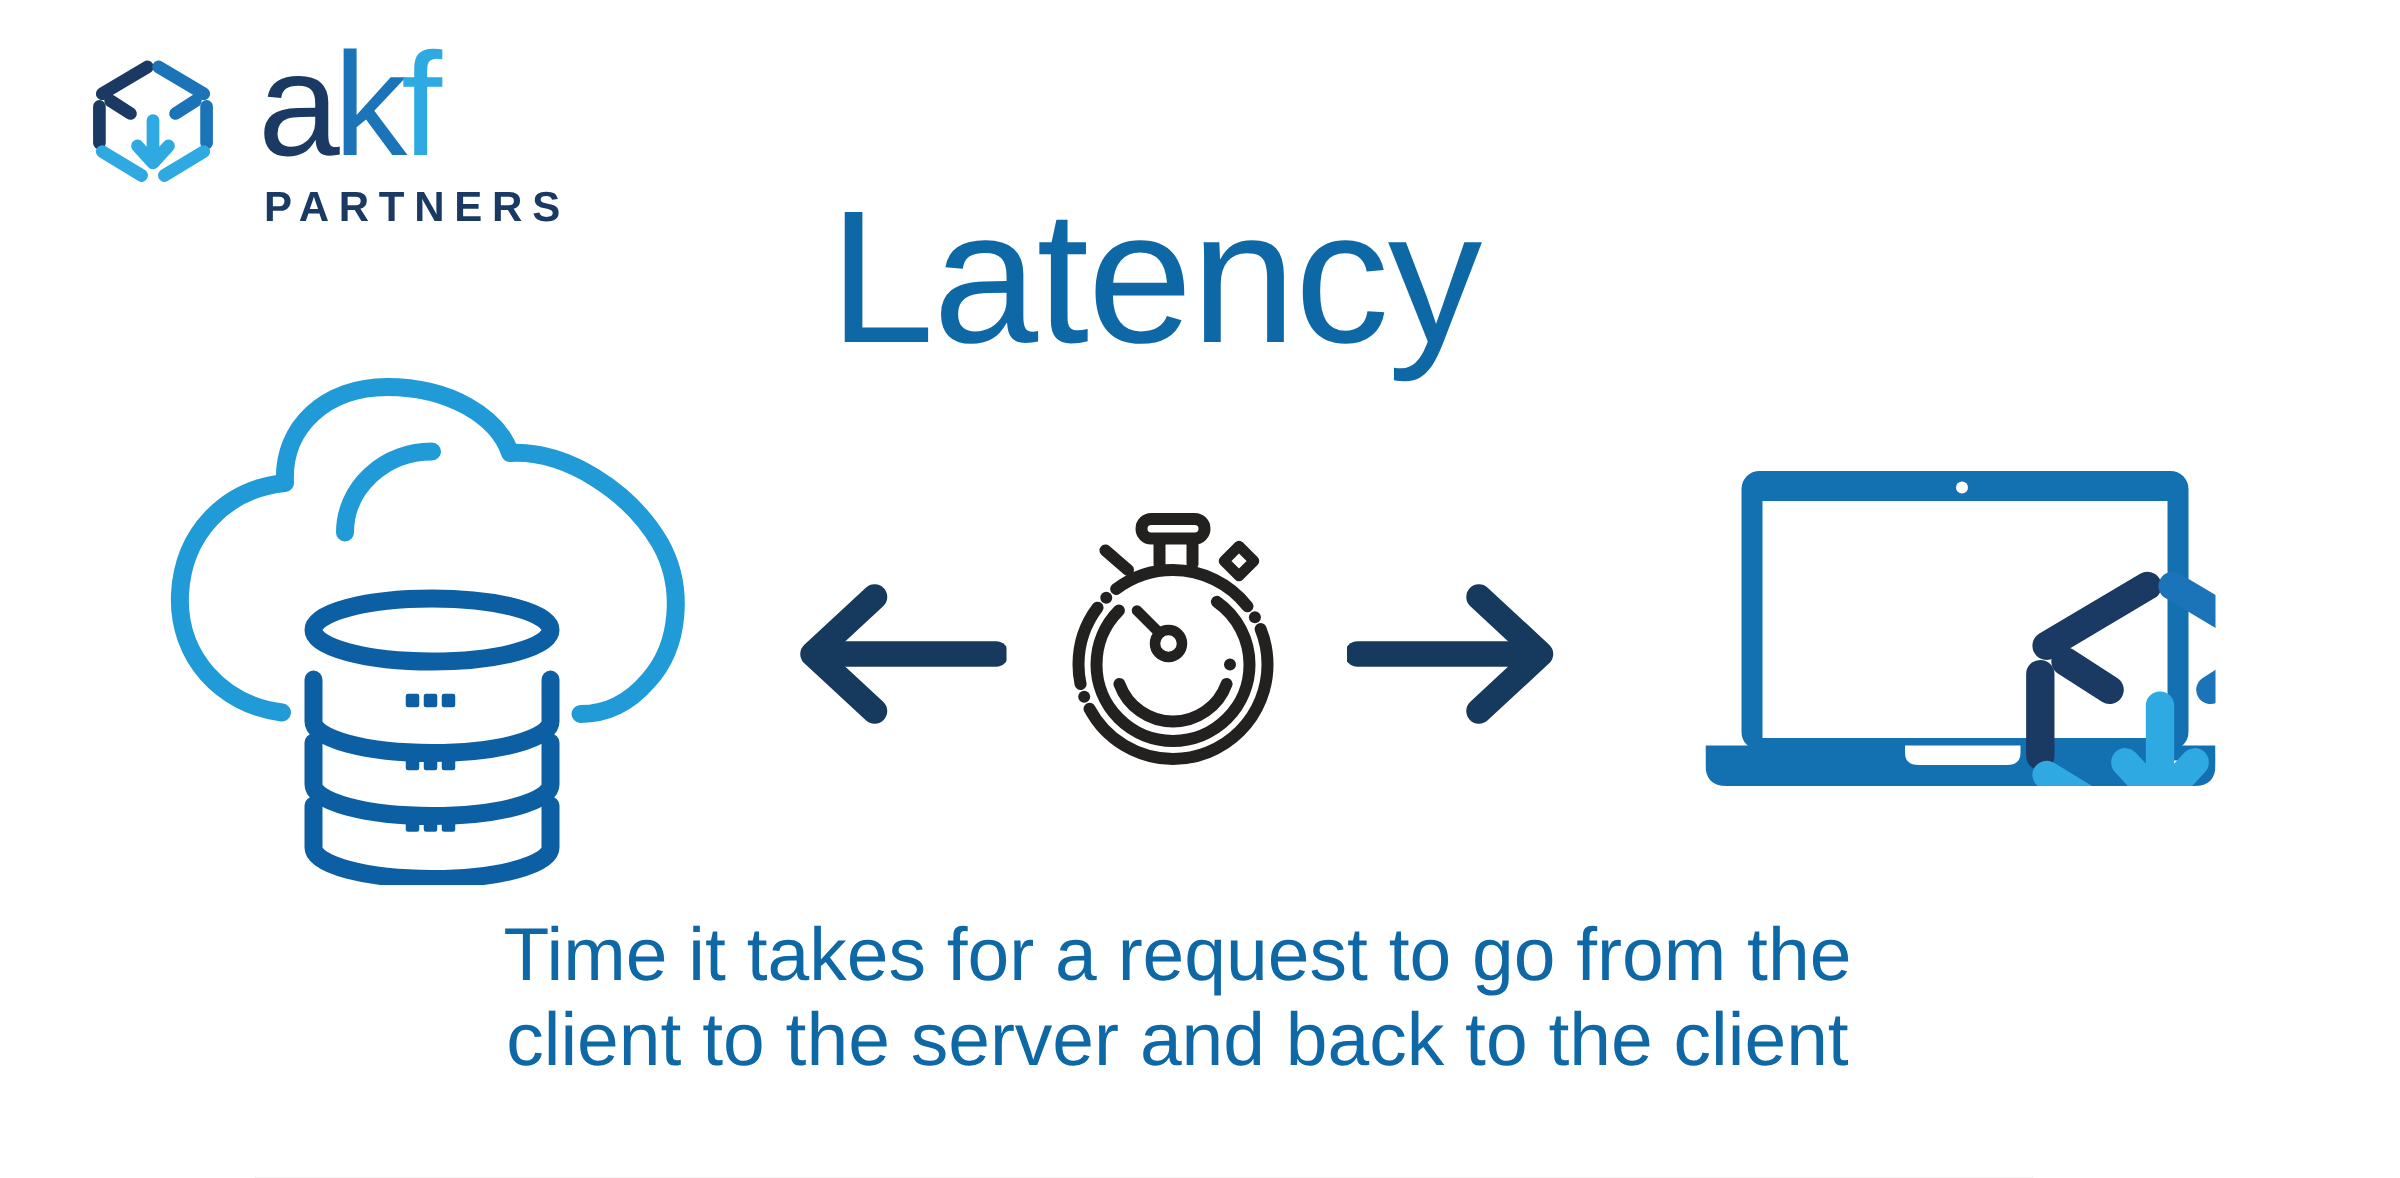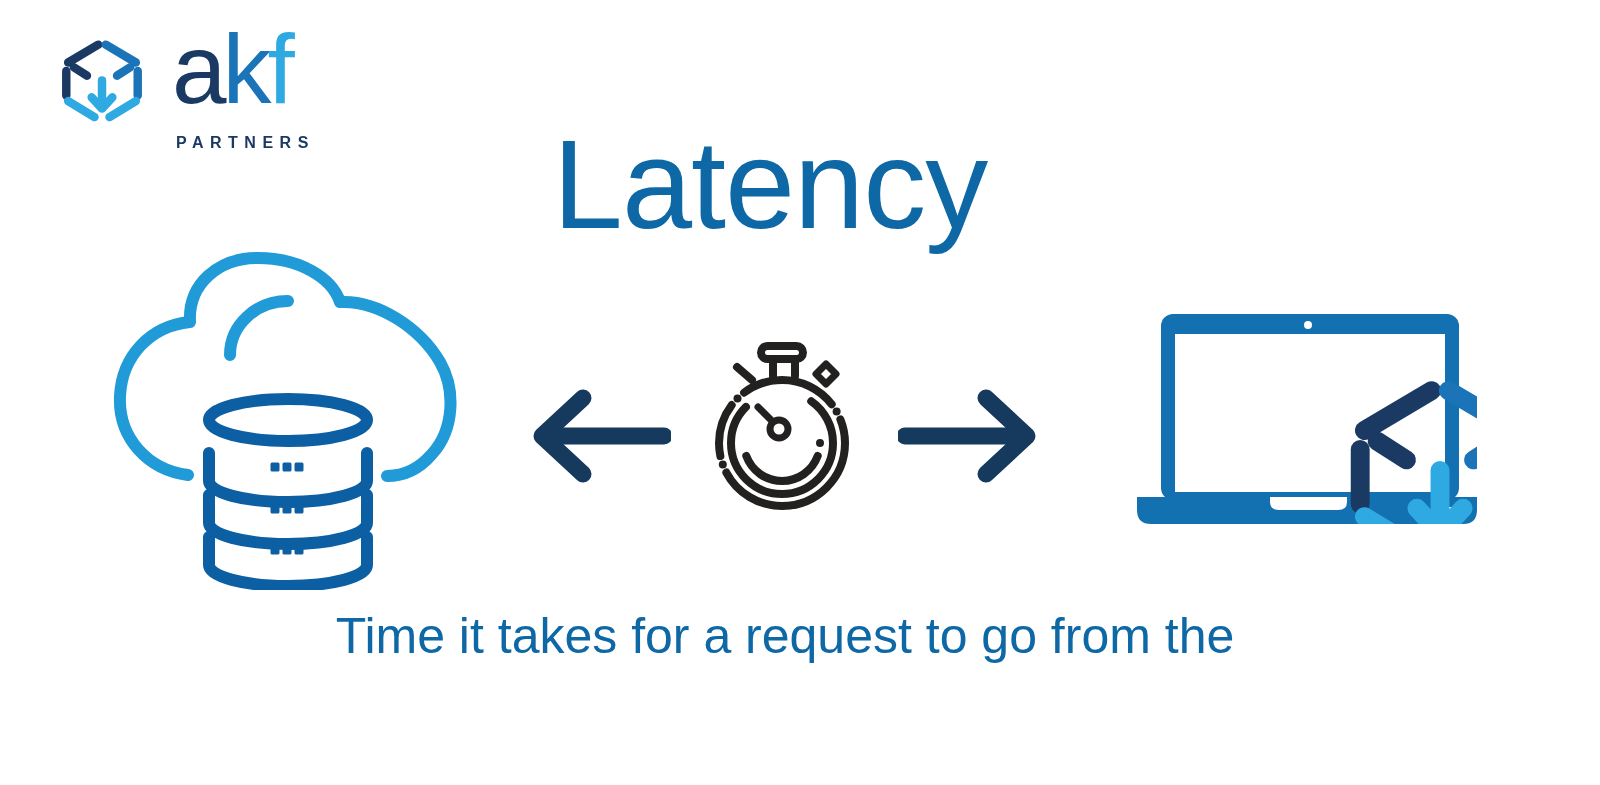--- a/index.html
+++ b/index.html
@@ -14,21 +14,21 @@
     position:relative;width:1600px;height:785px;background:var(--background);
     overflow:hidden;font-family:"Liberation Sans",sans-serif;margin:0 auto;
   }
   
   .logo-cube{position:absolute;left:55px;top:32px;width:94px;height:108px;}
   .logo-text{position:absolute;left:172px;top:20px;}
   .logo-word{font-size:98px;font-weight:400;letter-spacing:-4px;line-height:1.0;}
   .logo-word .l-a{color:var(--navy);}
   .logo-word .l-k{color:var(--mid-blue);}
   .logo-word .l-f{color:var(--light-blue);}
-  .logo-sub{margin-top:16px;padding-left:4px;font-size:16px;font-weight:700;
+  .logo-sub{margin-top:4px;padding-left:4px;font-size:28px;font-weight:700;
     letter-spacing:6.5px;color:var(--navy);}
   
   .title{position:absolute;left:0;top:122px;width:1540px;text-align:center;
     font-size:126px;font-weight:500;letter-spacing:-1px;color:var(--title-blue);
     line-height:1.0;}
   
   .icon{position:absolute;}
   .icon svg{display:block;width:100%;height:100%;}
   .cloud-db{left:110px;top:250px;width:350px;height:340px;}
   .arrow-left{left:526px;top:384px;width:145px;height:104px;}
@@ -150,15 +150,16 @@
       <path d="M133,183 h77 v5 q0,8 -9,8 h-59 q-9,0 -9,-8 z" fill="var(--background)"></path>
       <rect x="298" y="193" width="24" height="5" rx="2.5" fill="var(--background)"></rect>
       <svg x="133" y="64" width="78" height="84" viewBox="0 0 100 100">
         <use href="#cube-glyph"></use>
       </svg>
     </svg>
   </div>
 
   <p class="caption">
     <span>Time it takes for a request to go from the</span><br>
+    <span>client to the server and back to the client</span>
   </p>
 
 </div>
 
 </body></html>

